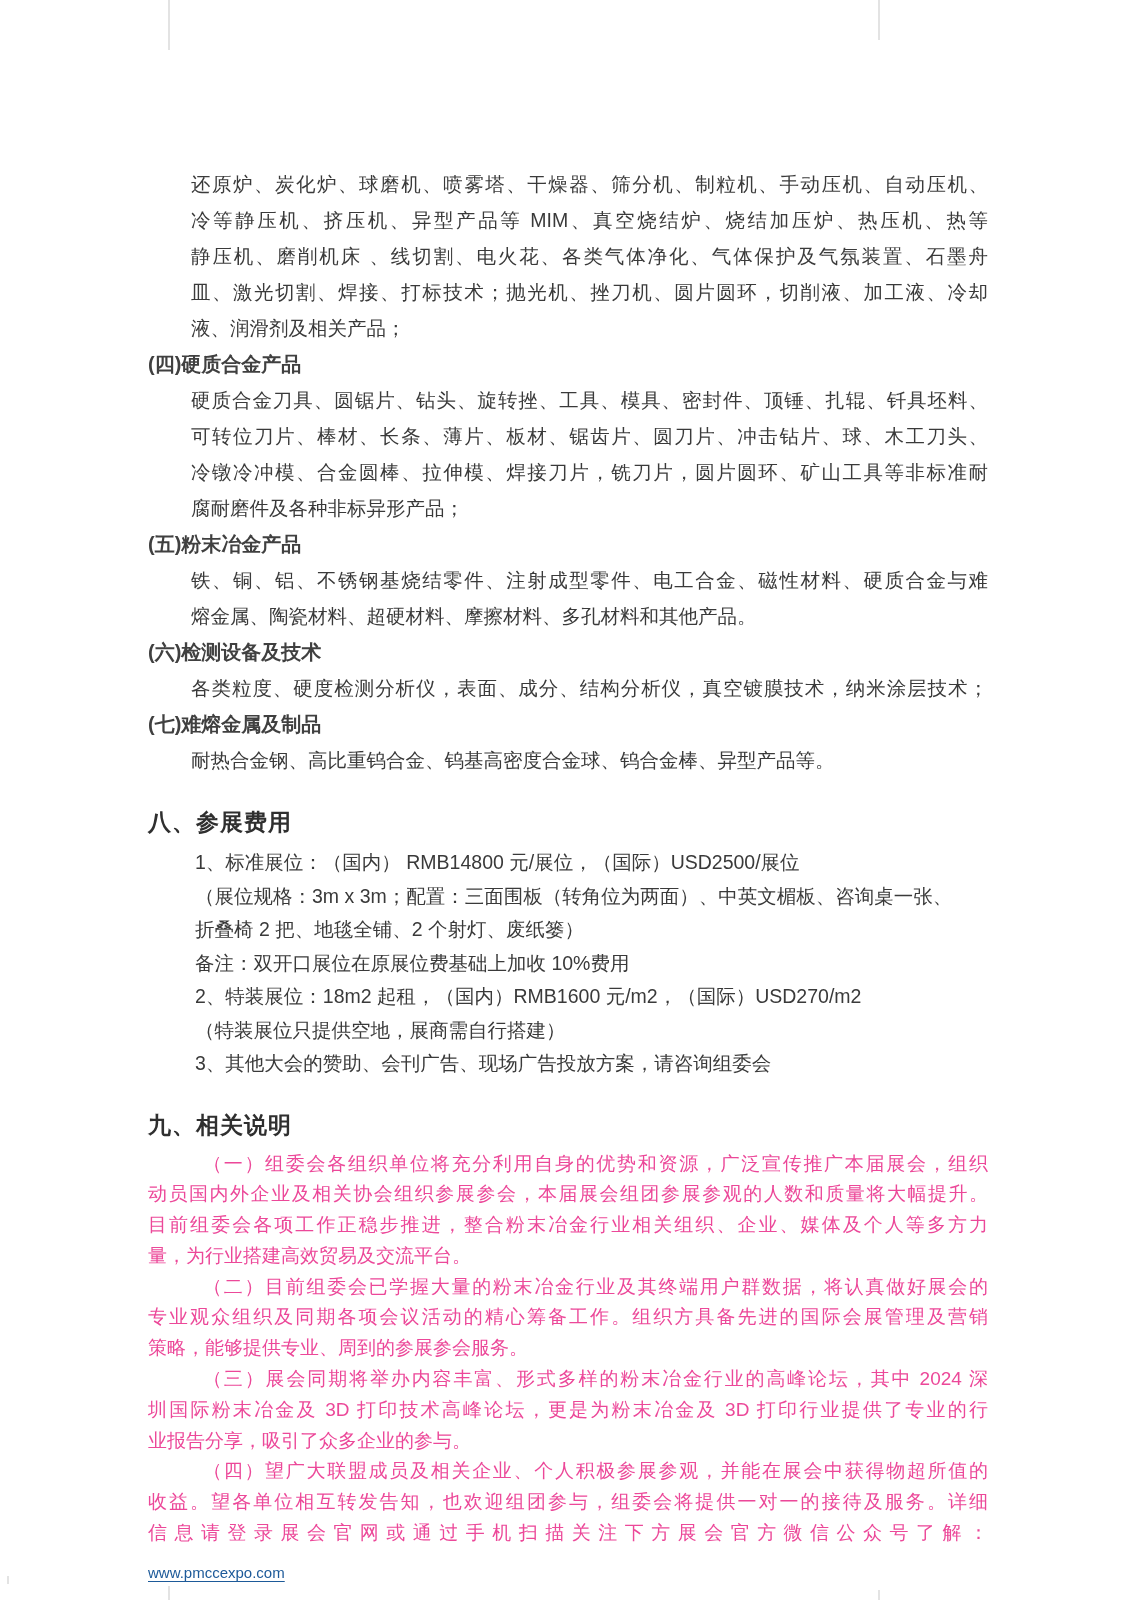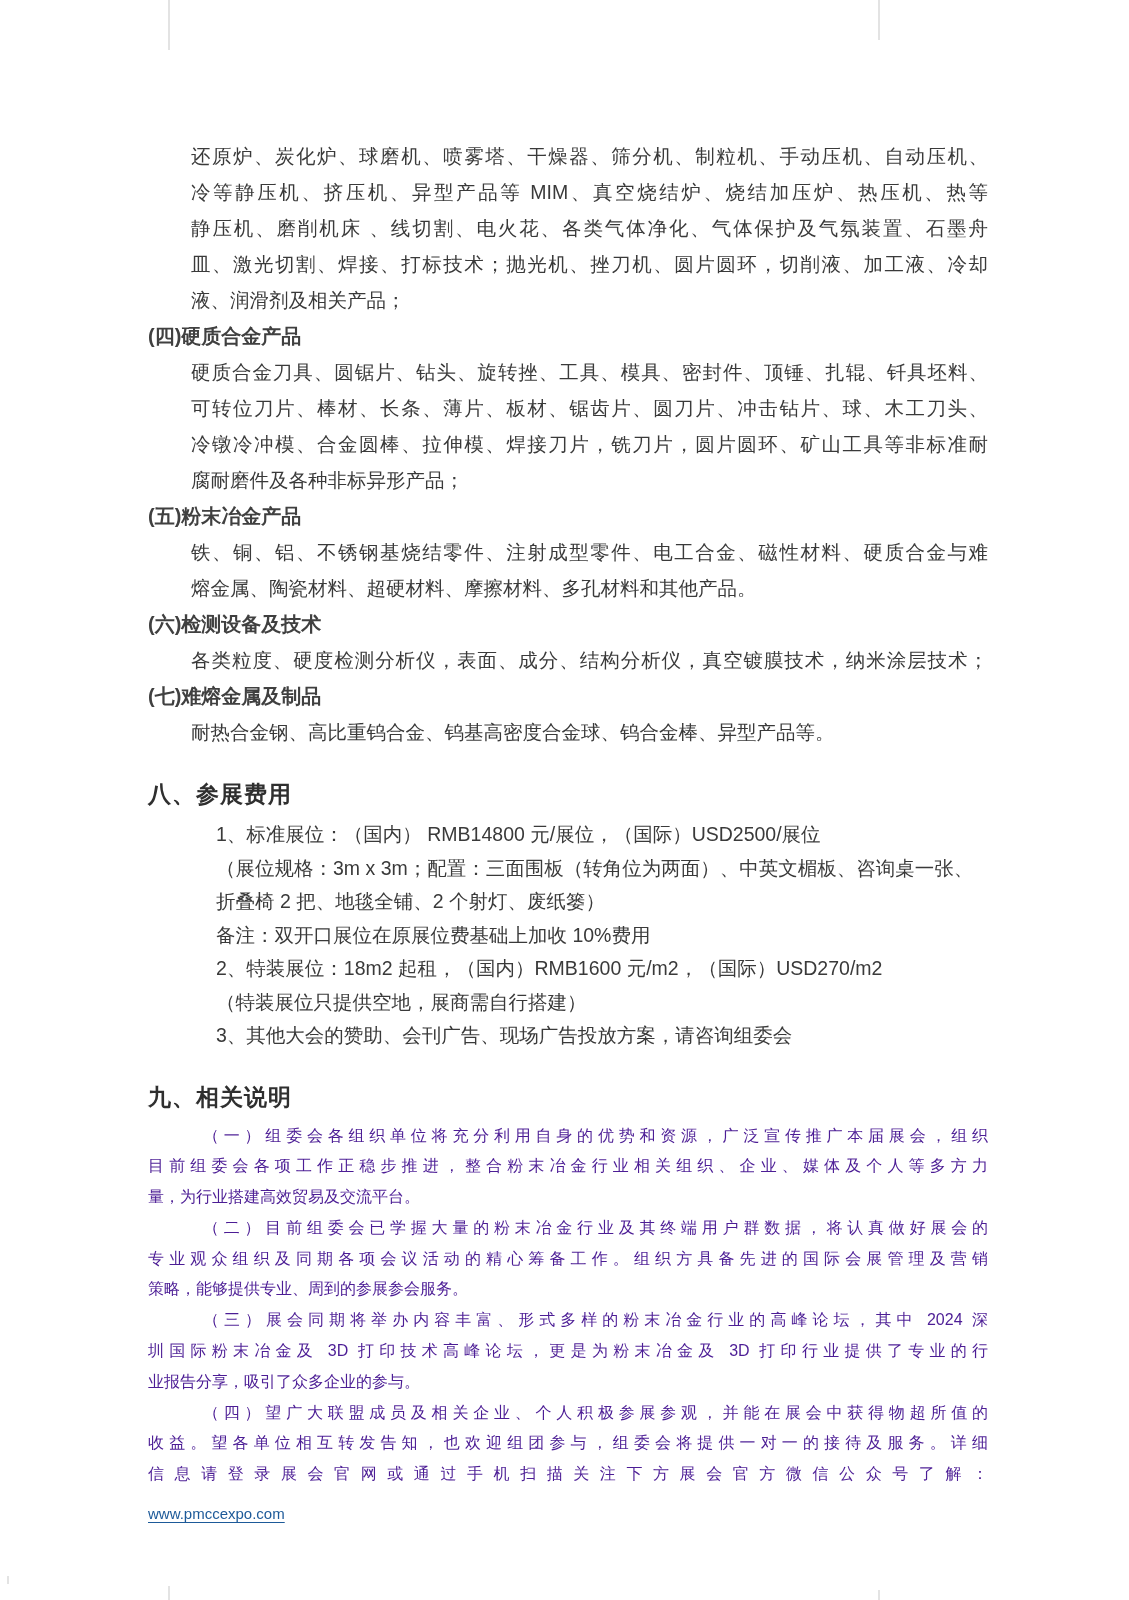--- a/index.html
+++ b/index.html
@@ -11,21 +11,21 @@
     width: 1129px;
     height: 1600px;
     position: relative;
     overflow: hidden;
     font-family: "Liberation Sans", "DejaVu Sans", sans-serif;
     color: #3a3a3a;
   }
   .doc {
     position: absolute;
     left: 148px;
-    top: 138px;
+    top: 166px;
     width: 840px;
   }
   
   .l {
     font-size: 19.5px;
     line-height: 36px;
     white-space: nowrap;
     color: #3a3a3a;
   }
   
@@ -50,27 +50,27 @@
     font-weight: bold;
     letter-spacing: 1px;
     line-height: 38px;
     color: #2f2f2f;
     margin: 25px 0 5px 0;
   }
   .fee-line {
     font-size: 19.5px;
     line-height: 33.5px;
     white-space: nowrap;
-    margin-left: 68px;
+    margin-left: 47px;
     color: #3a3a3a;
   }
   .note-line {
-    font-size: 16px;
+    font-size: 19px;
     line-height: 30.8px;
-    color: #4c1d95;
+    color: #ec4899;
   }
   .note-first { margin-left: 55px; }
   .link-line {
     line-height: 36px;
     margin-top: 6px;
   }
   a.site-link {
     font-size: 15px;
     color: #1d5a99;
     text-decoration: underline;
@@ -134,20 +134,21 @@
     <p class="fee-line">折叠椅 2 把、地毯全铺、2 个射灯、废纸篓）</p>
     <p class="fee-line">备注：双开口展位在原展位费基础上加收 10%费用</p>
     <p class="fee-line">2、特装展位：18m2 起租，（国内）RMB1600 元/m2，（国际）USD270/m2</p>
     <p class="fee-line">（特装展位只提供空地，展商需自行搭建）</p>
     <p class="fee-line">3、其他大会的赞助、会刊广告、现场广告投放方案，请咨询组委会</p>
   </section>
 
   <section>
     <h2 class="head">九、相关说明</h2>
     <p class="note-line note-first j">（一）组委会各组织单位将充分利用自身的优势和资源，广泛宣传推广本届展会，组织</p>
+    <p class="note-line j">动员国内外企业及相关协会组织参展参会，本届展会组团参展参观的人数和质量将大幅提升。</p>
     <p class="note-line j">目前组委会各项工作正稳步推进，整合粉末冶金行业相关组织、企业、媒体及个人等多方力</p>
     <p class="note-line">量，为行业搭建高效贸易及交流平台。</p>
     <p class="note-line note-first j">（二）目前组委会已学握大量的粉末冶金行业及其终端用户群数据，将认真做好展会的</p>
     <p class="note-line j">专业观众组织及同期各项会议活动的精心筹备工作。组织方具备先进的国际会展管理及营销</p>
     <p class="note-line">策略，能够提供专业、周到的参展参会服务。</p>
     <p class="note-line note-first j">（三）展会同期将举办内容丰富、形式多样的粉末冶金行业的高峰论坛，其中 2024 深</p>
     <p class="note-line j">圳国际粉末冶金及 3D 打印技术高峰论坛，更是为粉末冶金及 3D 打印行业提供了专业的行</p>
     <p class="note-line">业报告分享，吸引了众多企业的参与。</p>
     <p class="note-line note-first j">（四）望广大联盟成员及相关企业、个人积极参展参观，并能在展会中获得物超所值的</p>
     <p class="note-line j">收益。望各单位相互转发告知，也欢迎组团参与，组委会将提供一对一的接待及服务。详细</p>

